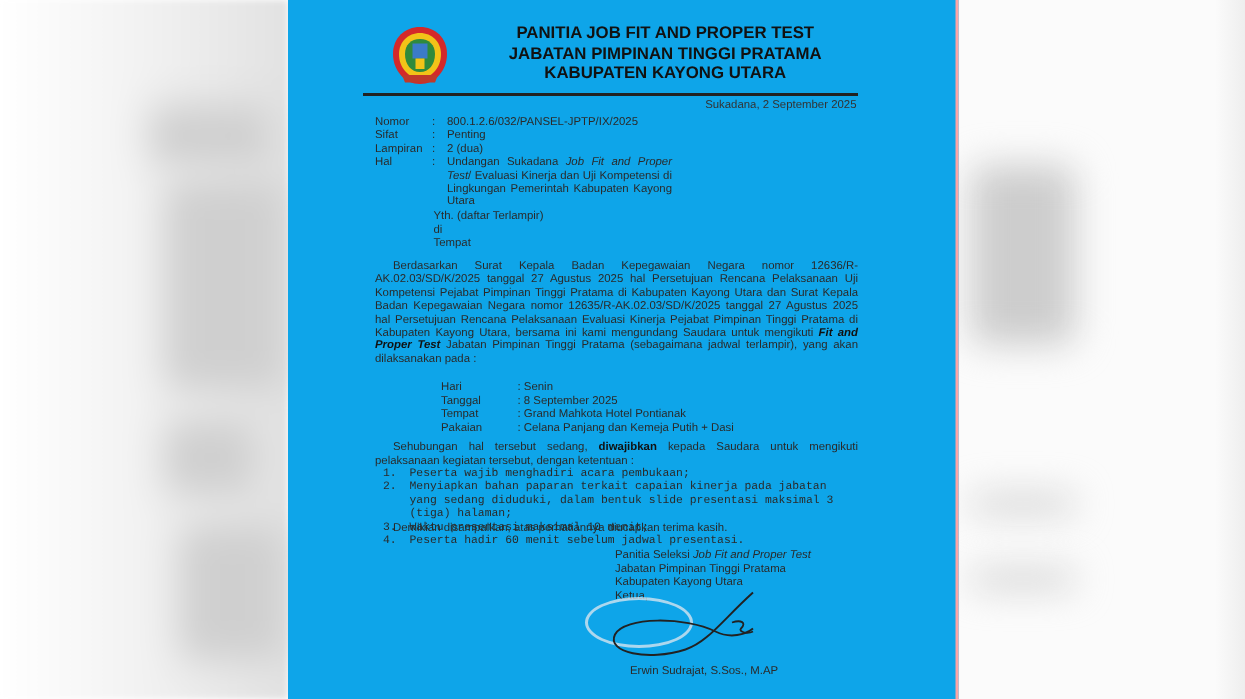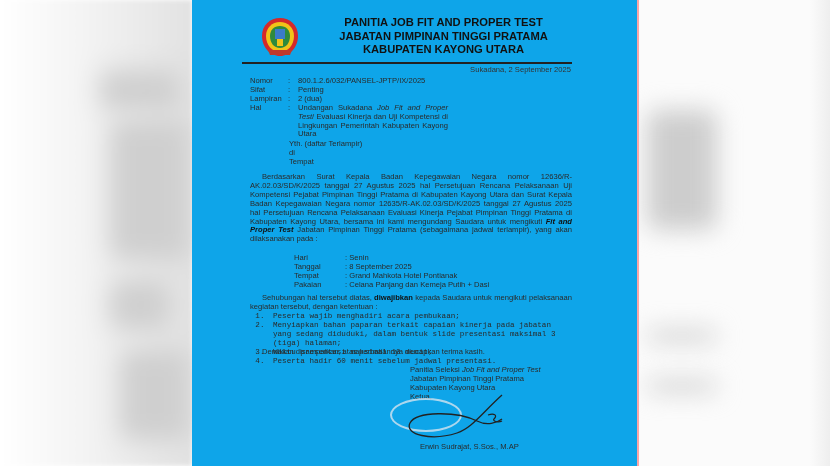--- a/index.html
+++ b/index.html
@@ -125,21 +125,21 @@
     <div class="det-row">
         <span class="k">Tempat</span>
         <span>: Grand Mahkota Hotel Pontianak</span>
       </div>
     <div class="det-row">
         <span class="k">Pakaian</span>
         <span>: Celana Panjang dan Kemeja Putih + Dasi</span>
       </div>
   </div>
 
-  <div class="txt justify para" style="left:58px;top:294px;width:322px;"><span>Sehubungan hal tersebut diatas, </span><b>diwajibkan</b><span> kepada Saudara untuk mengikuti pelaksanaan kegiatan tersebut, dengan ketentuan :</span></div>
+  <div class="txt justify para" style="left:58px;top:294px;width:322px;"><span>Sehubungan hal tersebut sedang, </span><b>diwajibkan</b><span> kepada Saudara untuk mengikuti pelaksanaan kegiatan tersebut, dengan ketentuan :</span></div>
 
   <div class="txt" style="left:58px;top:312px;width:322px;">
     <ol>
       <li>Peserta wajib menghadiri acara pembukaan;</li>
       <li>Menyiapkan bahan paparan terkait capaian kinerja pada jabatan yang sedang diduduki, dalam bentuk slide presentasi maksimal 3 (tiga) halaman;</li>
       <li>Waktu presentasi maksimal 10 menit;</li>
       <li>Peserta hadir 60 menit sebelum jadwal presentasi.</li>
     </ol>
   </div>
 

